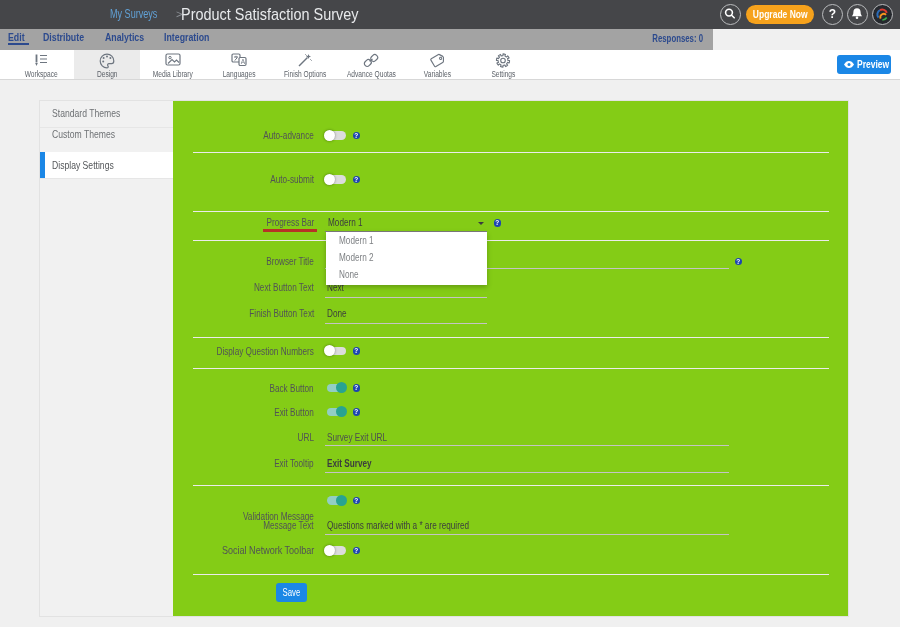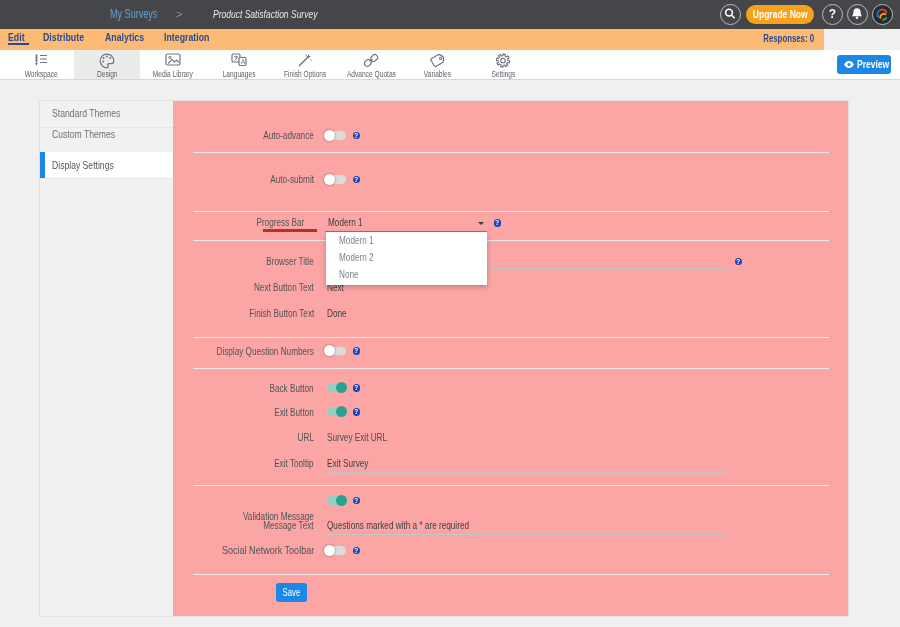--- a/index.html
+++ b/index.html
@@ -9,43 +9,43 @@
 .tx { display:inline-block; transform:scaleX(0.78); transform-origin:0 50%; white-space:nowrap; }
 .tx85 { display:inline-block; transform:scaleX(0.85); transform-origin:0 50%; white-space:nowrap; }
 
 
 #topbar { position:absolute; left:0; top:0; width:900px; height:29px; background:#454649; }
 #logoblk { position:absolute; left:0; top:0; width:92px; height:29px; background:#1b87e6; }
 #surveys { position:absolute; left:33px; top:0; height:29px; line-height:29px; color:#fff; font-size:13px; }
 #svcaret { position:absolute; left:79px; top:13px; width:0; height:0; border-left:4px solid transparent; border-right:4px solid transparent; border-top:5px solid #fff; }
 #crumb1 { position:absolute; left:110px; top:0; height:29px; line-height:29px; color:#61a0d4; font-size:12.5px; }
 #crumbsep { position:absolute; left:176px; top:0; height:29px; line-height:28px; color:#8d9196; font-size:11px; }
-#crumb2 { position:absolute; left:213px; top:0; height:29px; line-height:29px; color:#e8eaec; font-size:10px;font-style:italic; }
+#crumb2 { position:absolute; left:181px; top:0; height:29px; line-height:29px; color:#e8eaec; font-size:17px; }
 .ring { position:absolute; top:3.5px; width:21px; height:21px; border:1.5px solid #babcbe; border-radius:50%; }
 #upgrade { position:absolute; left:746px; top:4.5px; width:68px; height:19px; background:#f6a21c; border-radius:9.5px; color:#fff; font-size:10px; font-weight:bold; text-align:center; line-height:19px; }
 #qring { line-height:18px; text-align:center; color:#fff; font-size:12px; font-weight:bold; }
 
 
-#menurow { position:absolute; left:0; top:29px; width:824px; height:21px; background:#fdba74; }
+#menurow { position:absolute; left:0; top:29px; width:713px; height:21px; background:#a3a3a3; }
 .mitem { position:absolute; top:0px; height:16px; line-height:16px; color:#2c4a8e; font-size:11px; font-weight:bold; }
 #resp { position:absolute; right:10px; top:0; height:21px; line-height:20px; color:#2c4a8e; font-size:10px;font-weight:bold; }
 
 
 #toolbar { position:absolute; left:0; top:50px; width:900px; height:30px; background:#fff; border-bottom:1.5px solid #d7d7d7; }
 .titem { position:absolute; top:0; width:66px; height:28.5px; text-align:center;text-decoration:underline; }
 .titem.active { background:#ebebeb; }
 .tlabel { position:absolute; top:19px; width:100%; text-align:center; font-size:8.5px; color:#5d6269; }
 .ticon { position:absolute; top:3px; left:50%; transform:translateX(-50%); }
 #urlbox { position:absolute; left:647px; top:5px; width:183px; height:19px; background:#f7f7f7; border:1px solid #c6c6c6; border-radius:4px; line-height:17px; }
 #urltext { position:absolute; left:8px; top:0; height:17px; line-height:17px; font-size:10px; color:#3c4043; }
 #preview { position:absolute; left:837px; top:5px; width:54px; height:19px; background:#1b87e6; border-radius:3px; color:#fff; }
 #preview span.pv { position:absolute; left:20px; top:0; line-height:19px; font-size:10px; font-weight:bold; }
 
 
-#card { position:absolute; left:39px; top:100px; width:810px; height:517px; background:#fca5a5; border:1px solid #e2e2e2; }
+#card { position:absolute; left:39px; top:100px; width:810px; height:517px; background:#84cc16; border:1px solid #e2e2e2; }
 #sidebar { position:absolute; left:0; top:0; width:133px; height:515px; background:#f1f1f1; }
 .sitem { position:absolute; left:12px; font-size:10.5px; color:#6e7174; }
 #sactive { position:absolute; left:0; top:51px; width:133px; height:26px; background:#fff; }
 #sbar { position:absolute; left:0; top:51px; width:4.5px; height:26px; background:#1b87e6; }
 
 
 .sep { position:absolute; left:153px; width:636px; height:1px; background:#ebebeb; }
 .lbl { position:absolute; width:160px; height:14px; line-height:14px; text-align:right; font-size:10.5px; color:#515356; }
 .lbl span { display:inline-block; transform:scaleX(0.78); transform-origin:100% 50%; white-space:nowrap; }
 .val { position:absolute; height:14px; line-height:14px; font-size:10.5px; color:#3b3d3f; }
@@ -204,21 +204,21 @@
   <div class="sep" style="top:51px;"></div>
 
   <div class="lbl" style="left:114px; top:71px;"><span>Auto-submit</span></div>
   <div class="toggle off" style="left:285px; top:72px;">
       <div class="track"></div>
       <div class="knob"></div>
     </div>
   <div class="qm" style="left:312.5px; top:74.5px;">?</div>
   <div class="sep" style="top:110px;"></div>
 
-  <div class="lbl" style="left:104px; top:114px;"><span>Progress Bar</span></div>
+  <div class="lbl" style="left:114px; top:114px;"><span>Progress Bar</span></div>
   <div style="position:absolute; left:223px; top:127.5px; width:54px; height:3px; background:#b73226;"></div>
   <div class="val" style="left:287.5px; top:114px;"><span class="tx">Modern 1</span></div>
   <div style="position:absolute; left:285px; top:129.5px; width:162px; height:1.4px; background:#7d7d7d;"></div>
   <div style="position:absolute; left:438px; top:120.5px; width:0; height:0; border-left:3px solid transparent; border-right:3px solid transparent; border-top:3.8px solid #3b3d3f;"></div>
   <div class="qm" style="left:453.5px; top:118px;">?</div>
   <div class="sep" style="top:139px;"></div>
 
   <div style="position:absolute; left:286px; top:130.5px; width:161px; height:53px; background:#fff; box-shadow:0 2px 5px rgba(0,0,0,0.25); z-index:5;">
     <div style="position:absolute; left:13px; top:0px; height:17px; line-height:17px; font-size:10.5px; color:#7e8184;"><span class="tx">Modern 1</span></div>
     <div style="position:absolute; left:13px; top:17px; height:17px; line-height:17px; font-size:10.5px; color:#7e8184;"><span class="tx">Modern 2</span></div>
@@ -258,21 +258,21 @@
       <div class="track"></div>
       <div class="knob"></div>
     </div>
   <div class="qm" style="left:312.5px; top:307px;">?</div>
 
   <div class="lbl" style="left:114px; top:328.5px;"><span>URL</span></div>
   <div class="val" style="left:287px; top:328.5px; color:#4c4e50;"><span class="tx">Survey Exit URL</span></div>
   <div class="uline" style="left:285px; top:344px; width:404px;"></div>
 
   <div class="lbl" style="left:114px; top:355px;"><span>Exit Tooltip</span></div>
-  <div class="val" style="left:287px; top:355px;"><span class="tx">Exit Survey</span></div>
+  <div class="val" style="left:287px; top:355px;font-weight:bold;"><span class="tx">Exit Survey</span></div>
   <div class="uline" style="left:285px; top:370.5px; width:404px;"></div>
   <div class="sep" style="top:383.5px;"></div>
 
   <div class="lbl" style="left:114px; top:408px;"><span>Validation Message</span></div>
   <div class="toggle on" style="left:285px; top:393px;">
       <div class="track"></div>
       <div class="knob"></div>
     </div>
   <div class="qm" style="left:312.5px; top:395.5px;">?</div>
 

